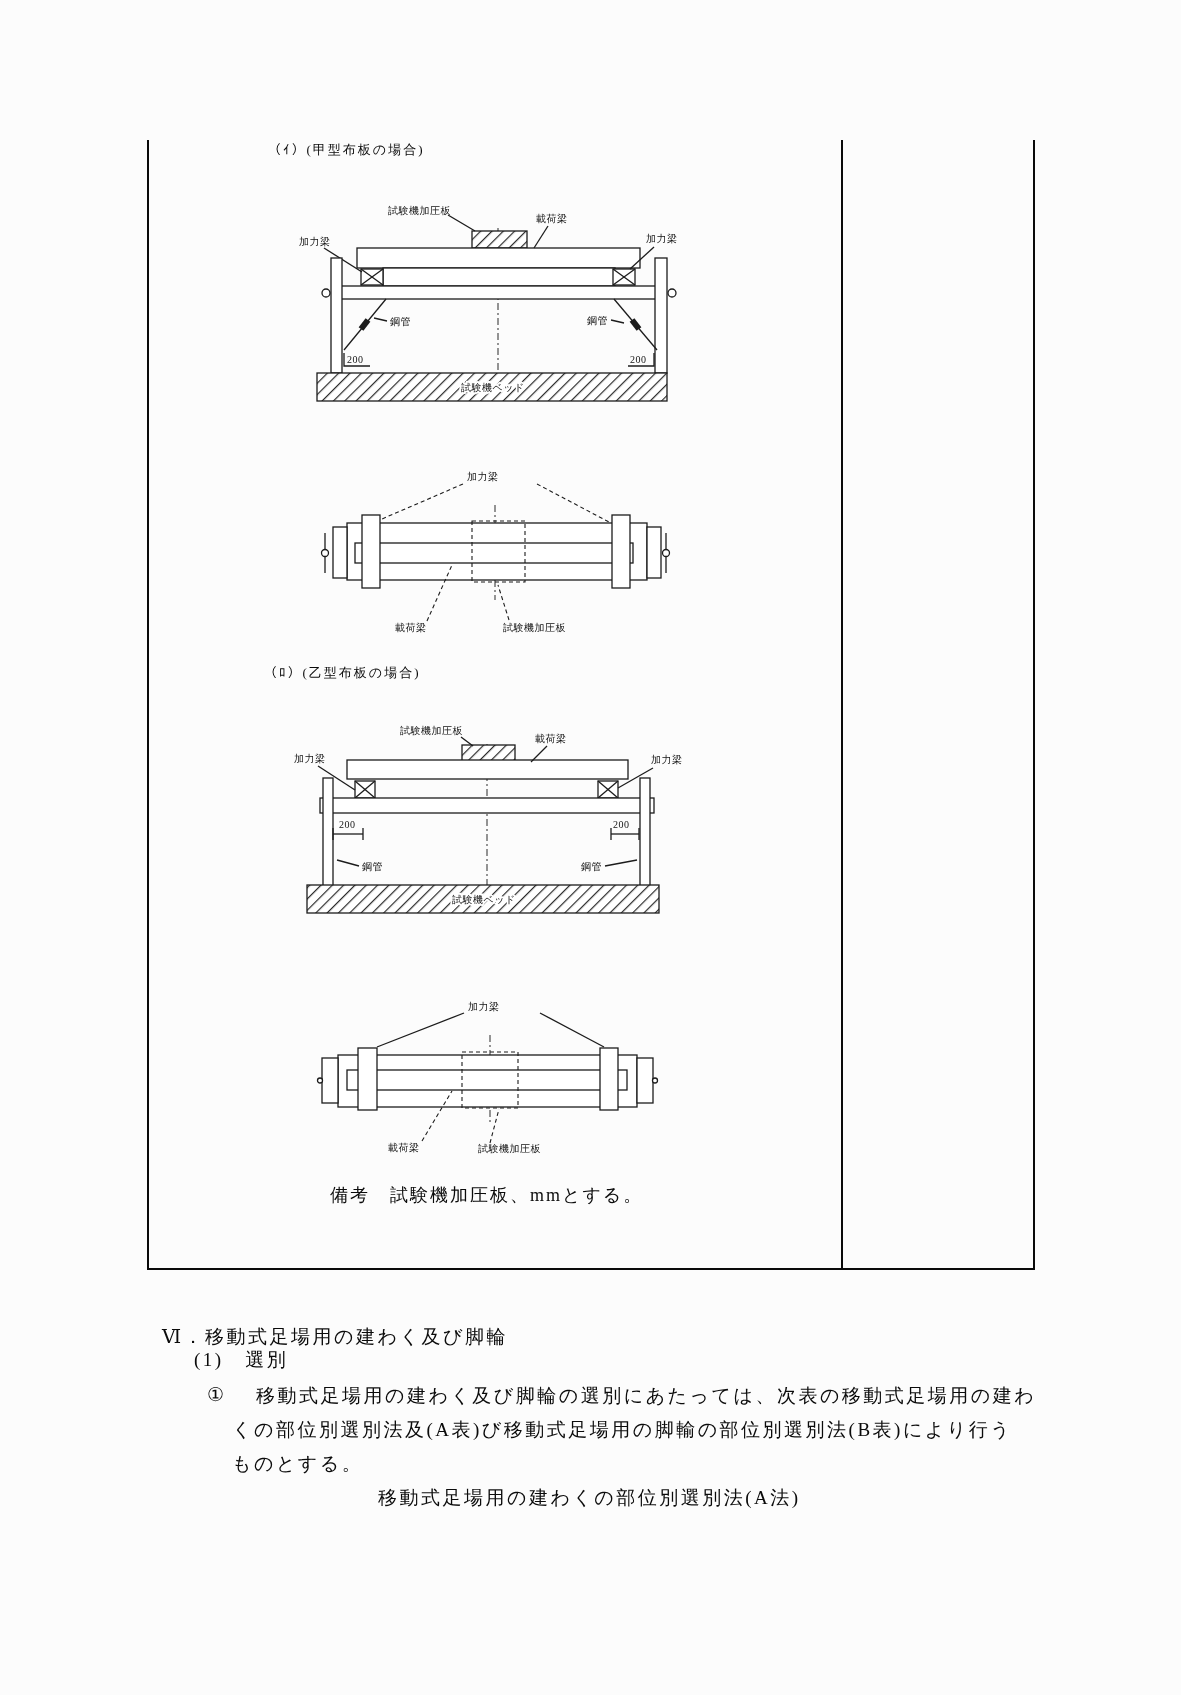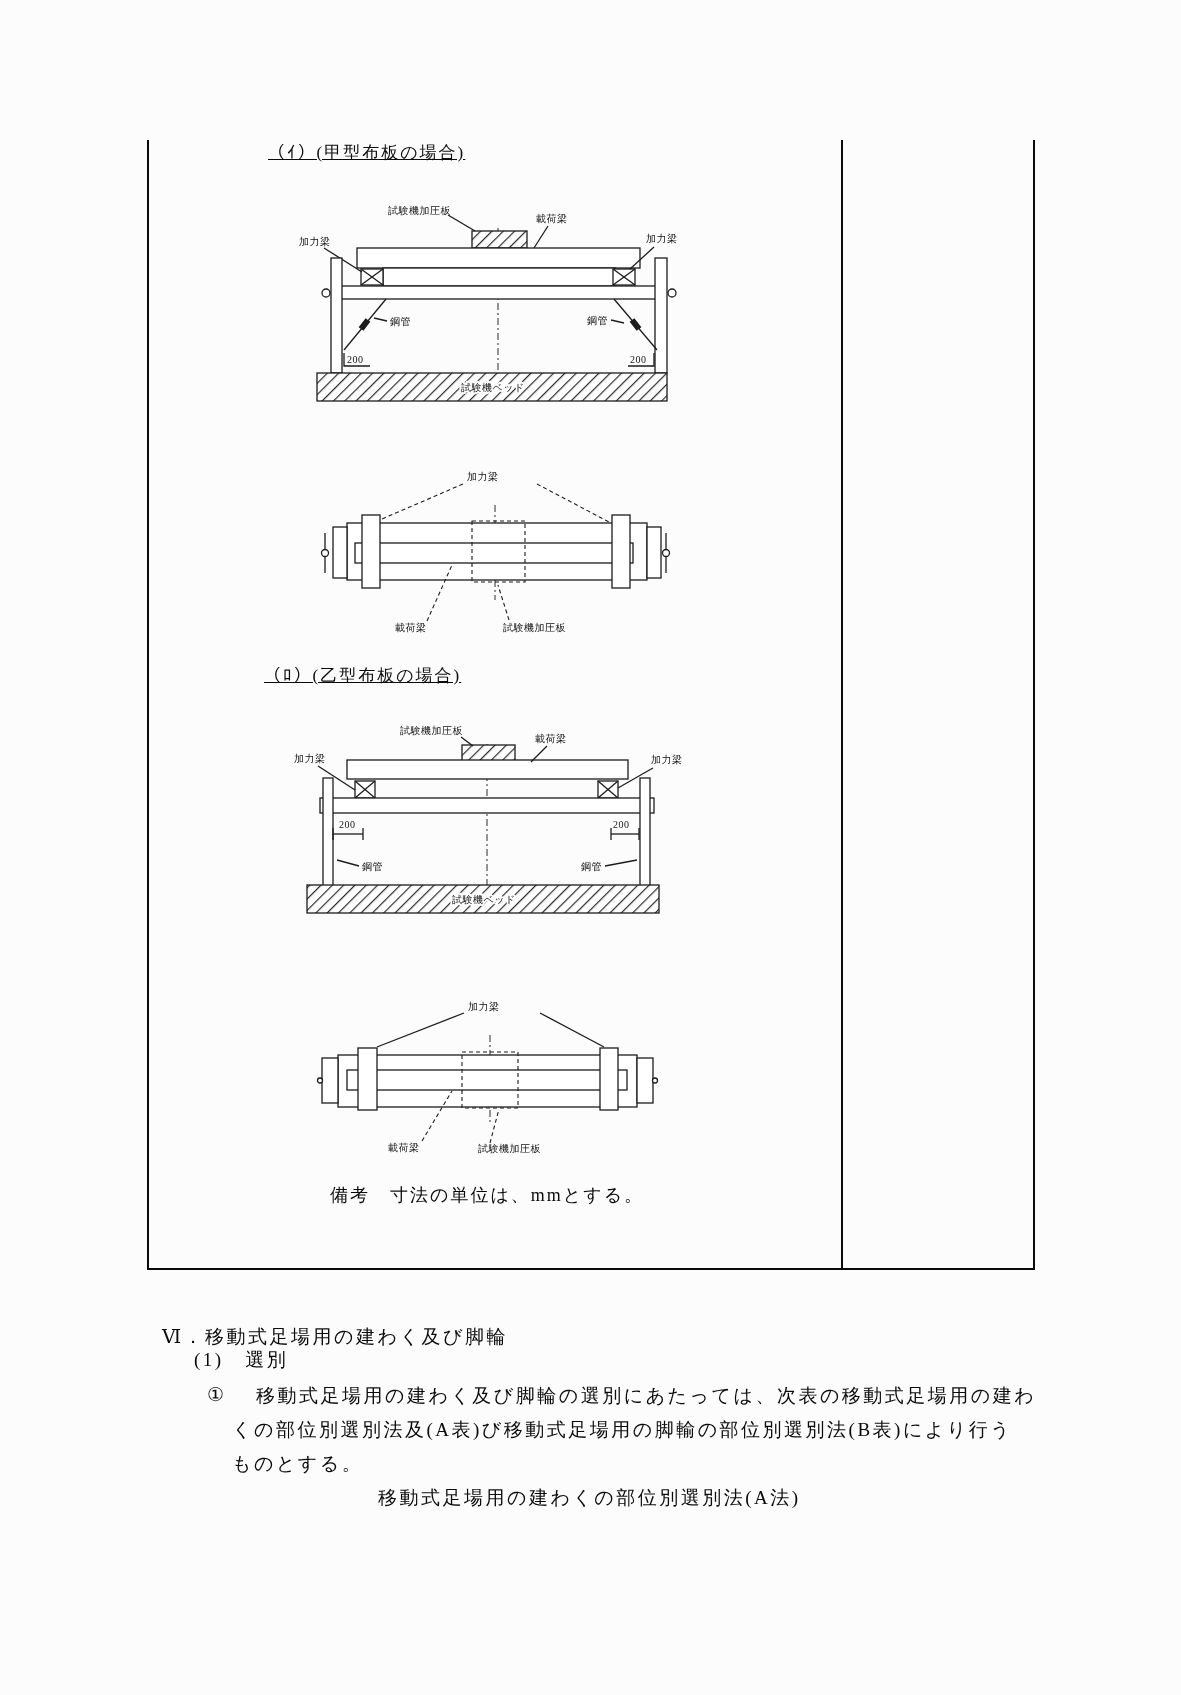--- a/index.html
+++ b/index.html
@@ -11,21 +11,21 @@
   
   .cell-main {
     position:absolute; left:147px; top:140px; width:692px; height:1128px;
     border-left:2px solid #0a0a0a; border-right:2px solid #0a0a0a; border-bottom:2px solid #0a0a0a;
   }
   .cell-side {
     position:absolute; left:839px; top:140px; width:194px; height:1128px;
     border-right:2px solid #0a0a0a; border-bottom:2px solid #0a0a0a;
   }
   .abs { position:absolute; white-space:nowrap; }
-  .th { font-size:17px; letter-spacing:2px;text-decoration:underline; }
+  .th { font-size:13px; letter-spacing:2px; }
   .note { font-size:18px; letter-spacing:2px; }
   .bodytxt { font-size:19px; letter-spacing:2.5px; }
   svg.diagram { position:absolute; overflow:visible; }
   svg text {
     font-family:"Liberation Serif","DejaVu Serif",serif;
     font-size:10px; fill:#141414; letter-spacing:0.5px;
   }
   svg text.halo { paint-order:stroke; stroke:#ffffff; stroke-width:3.5px; }
   .s  { stroke:#1c1c1c; stroke-width:1.3; fill:none; }
   .sf { stroke:#1c1c1c; stroke-width:1.3; fill:#ffffff; }
@@ -227,21 +227,21 @@
     <g>
       <line class="dash" x1="104" y1="146" x2="134" y2="96"></line>
       <text x="70" y="156">載荷梁</text>
     </g>
     <g>
       <line class="dash" x1="172" y1="148" x2="181" y2="114"></line>
       <text x="160" y="157">試験機加圧板</text>
     </g>
   </svg>
 
-  <div class="abs note" style="left:330px; top:1183px;">備考　寸法の単位は、mmとする。</div>
+  <div class="abs note" style="left:330px; top:1183px;">備考　試験機加圧板、mmとする。</div>
 
   <div class="abs bodytxt" style="left:162px; top:1312px;margin-top:12px;">Ⅵ．移動式足場用の建わく及び脚輪</div>
   <div class="abs bodytxt" style="left:194px; top:1347px;">(1)　選別</div>
   <div class="abs bodytxt" style="left:207px; top:1383px;">①</div>
   <div class="abs bodytxt" style="left:248px; top:1383px;margin-left:8px;">移動式足場用の建わく及び脚輪の選別にあたっては、次表の移動式足場用の建わ</div>
   <div class="abs bodytxt" style="left:232px; top:1417px;">くの部位別選別法及(A表)び移動式足場用の脚輸の部位別選別法(B表)により行う</div>
   <div class="abs bodytxt" style="left:232px; top:1451px;">ものとする。</div>
   <div class="abs bodytxt" style="left:378px; top:1485px;">移動式足場用の建わくの部位別選別法(A法)</div>
 
 </div>

